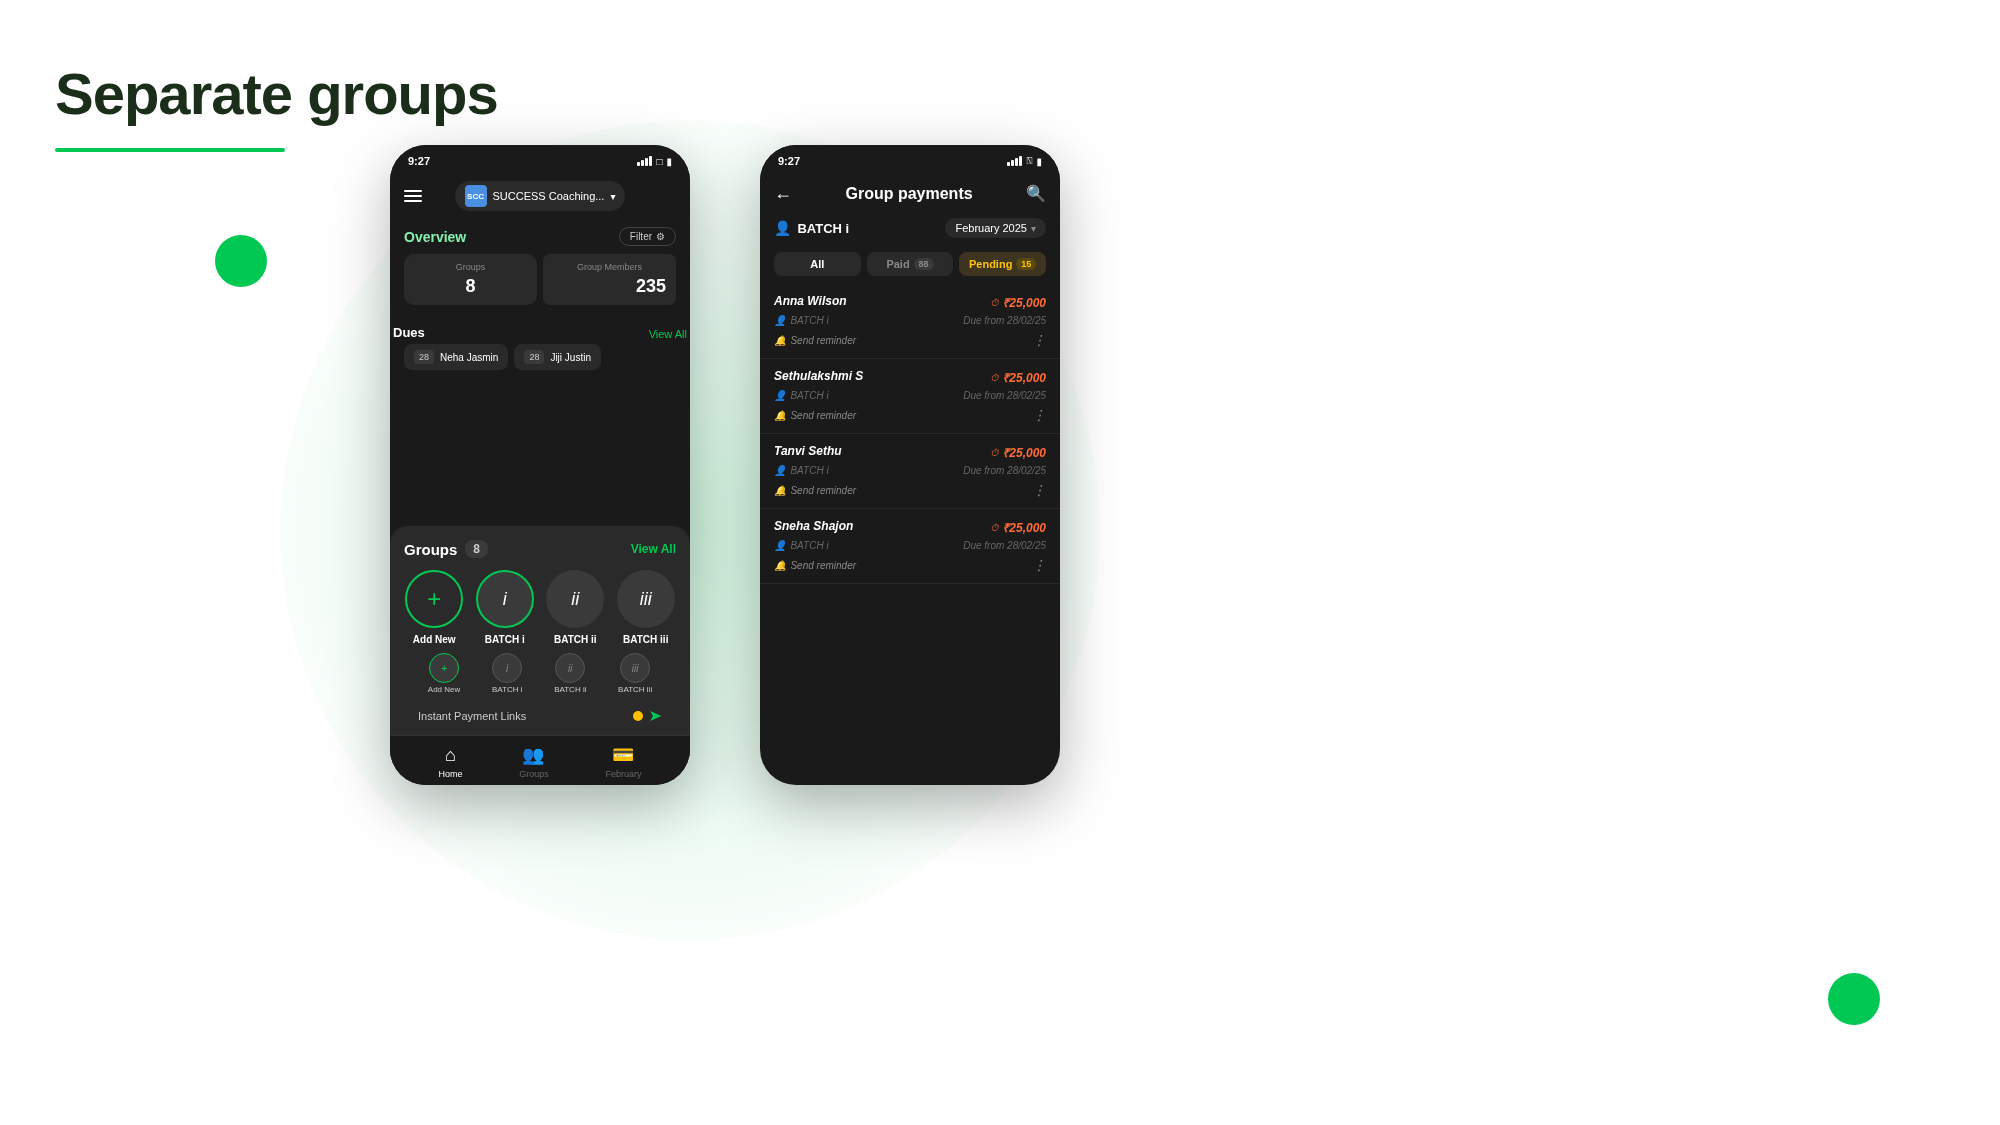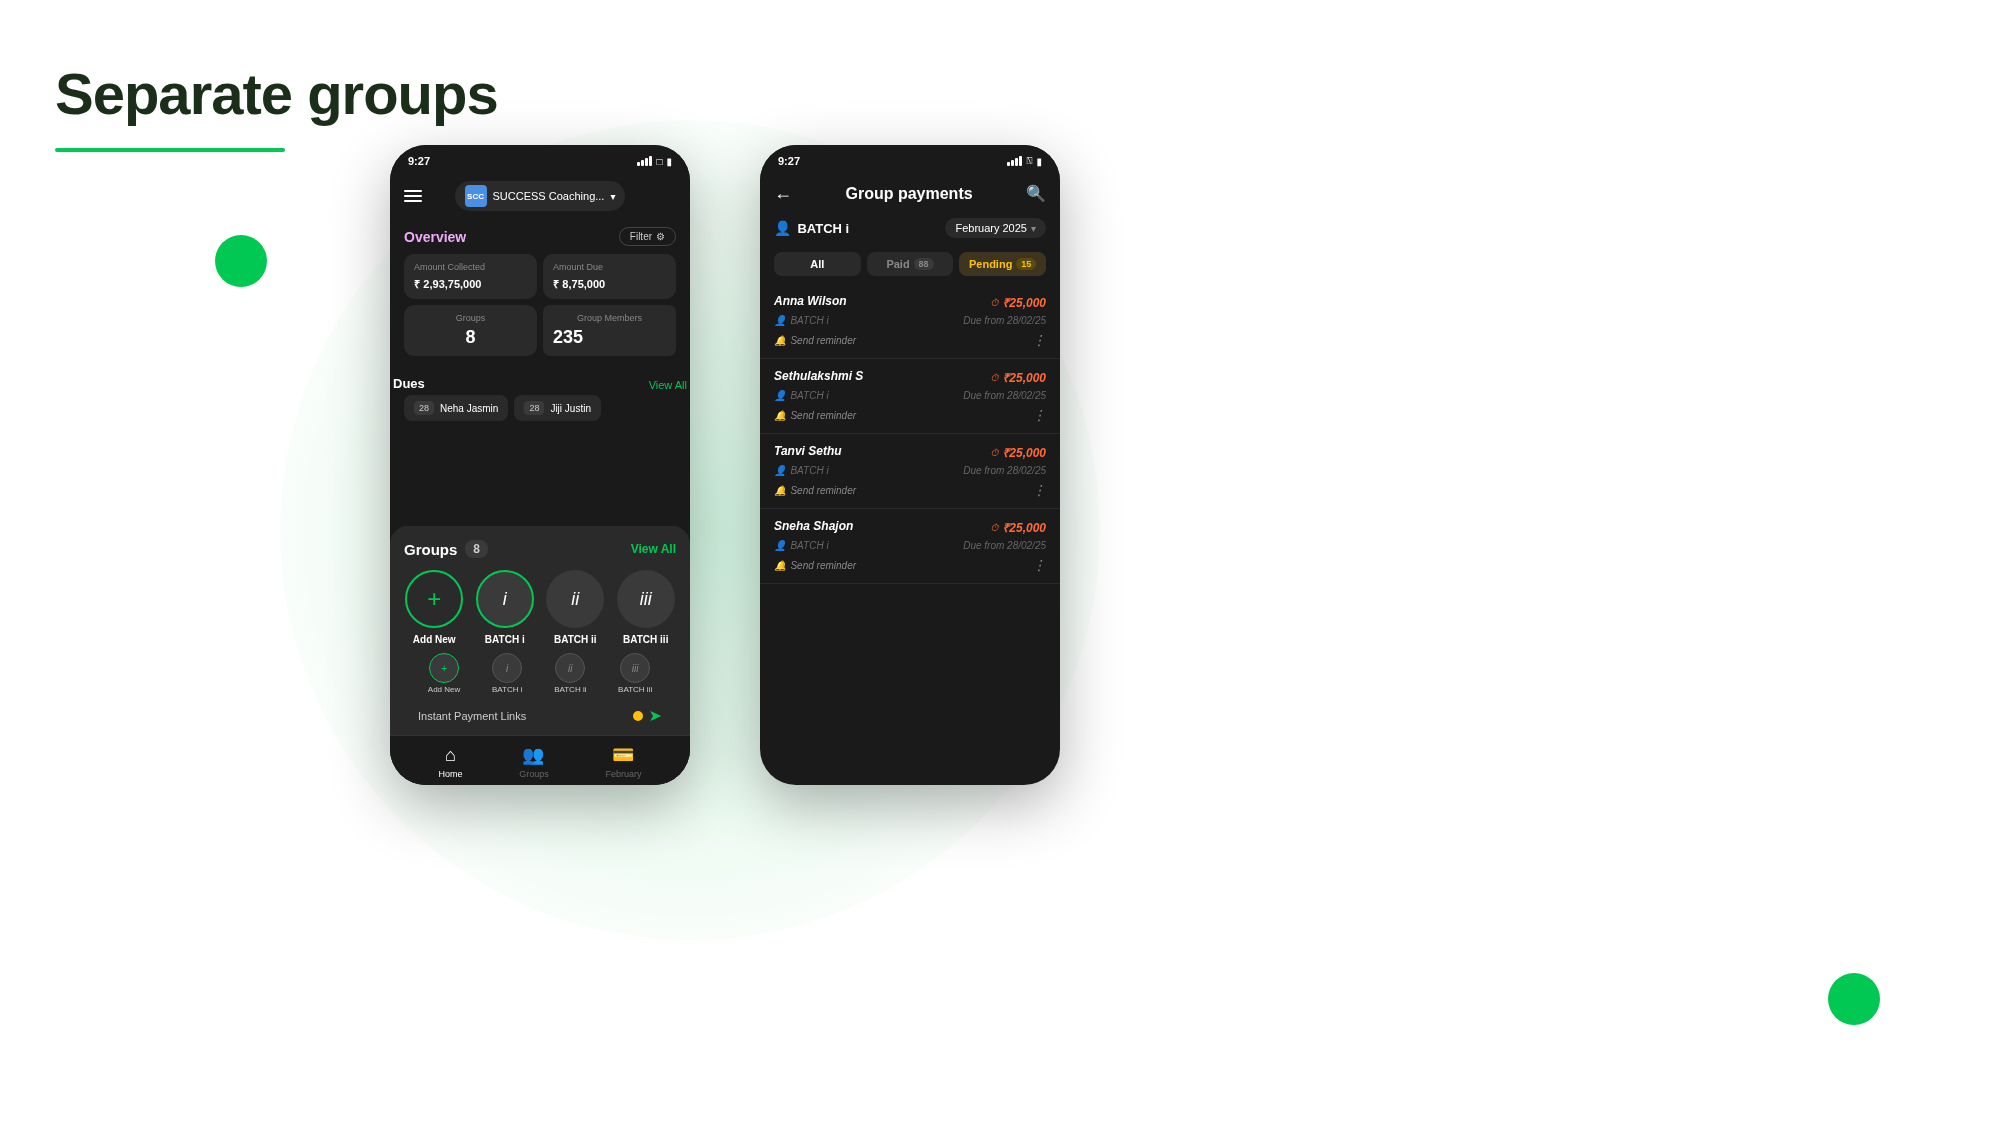--- a/index.html
+++ b/index.html
@@ -171,21 +171,21 @@
     .overview-section {
       padding: 8px 14px;
     }
     .overview-header {
       display: flex;
       justify-content: space-between;
       align-items: center;
       margin-bottom: 8px;
     }
     .overview-title {
-      color: #f0abfc;
+      color: #86efac;
       font-size: 14px;
       font-weight: 600;
     }
     .filter-btn {
       display: flex;
       align-items: center;
       gap: 4px;
       border: 1px solid #444;
       border-radius: 16px;
       padding: 3px 10px;
@@ -649,37 +649,27 @@
 
   <div class="overview-section">
     <div class="overview-header">
       <span class="overview-title">Overview</span>
       <button class="filter-btn">
         <span>Filter</span>
         <span>⚙</span>
       </button>
     </div>
     <div class="stats-row">
-      <div class="stat-card">
-        <div class="stat-label">Amount Collected</div>
-        <div class="stat-value stat-value-lg">₹ 2,93,75,000</div>
-      </div>
-      <div class="stat-card">
-        <div class="stat-label">Amount Due</div>
-        <div class="stat-value stat-value-lg">₹ 8,75,000</div>
-      </div>
-    </div>
-    <div class="stats-row">
       <div class="stat-card" style="text-align:center;">
         <div class="stat-label" style="text-align:center;">Groups</div>
         <div class="stat-value" style="text-align:center;font-size:18px;">8</div>
       </div>
       <div class="stat-card" style="text-align:center;border-radius:7px;">
         <div class="stat-label" style="text-align:center;">Group Members</div>
-        <div class="stat-value" style="text-align:left;font-size:18px;">235</div>
+        <div class="stat-value" style="text-align:right;font-size:18px;">235</div>
       </div>
     </div>
   </div>
 
   <div class="dues-header">
     <span class="dues-title">Dues</span>
     <span class="view-all-link">View All</span>
   </div>
   <div class="dues-row">
     <div class="due-item">

